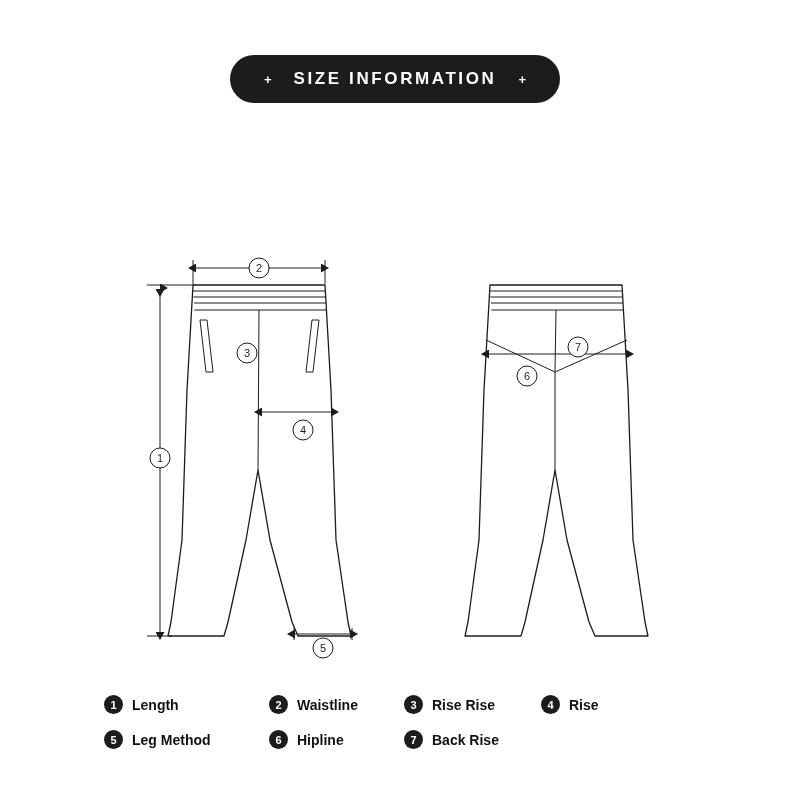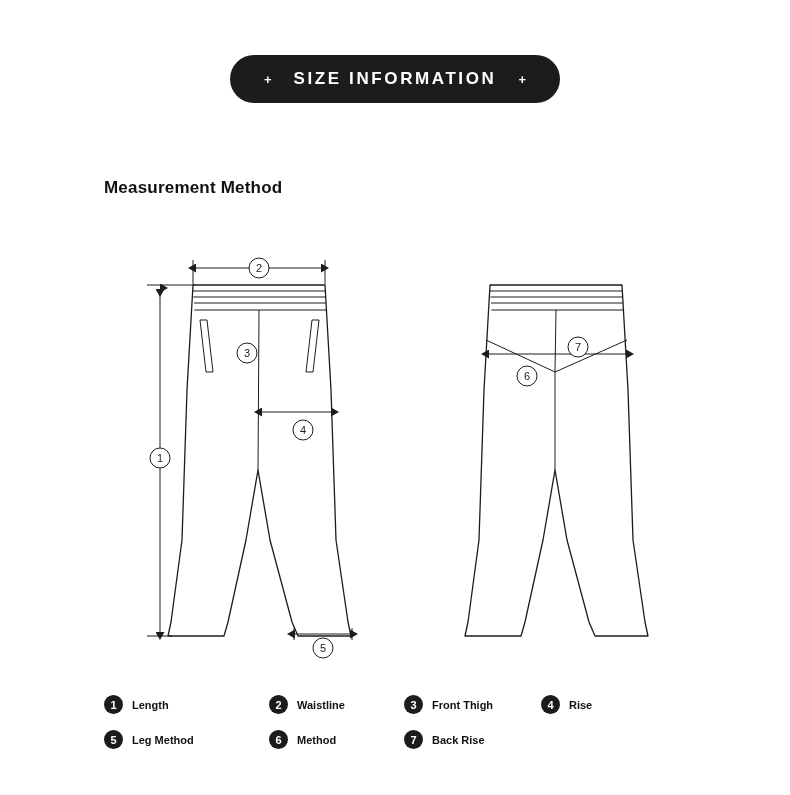--- a/index.html
+++ b/index.html
@@ -99,21 +99,21 @@
     background: #1c1c1c;
     color: #ffffff;
     font-size: 11px;
     font-weight: 700;
     display: flex;
     align-items: center;
     justify-content: center;
     flex: 0 0 auto;
   }
   .legend-item .lbl {
-    font-size: 11px;
+    font-size: 14px;
     font-weight: 700;
     color: #111111;
     white-space: nowrap;
   }
   
   .legend-row.r1 .legend-item:nth-child(1) { width: 165px; }
   .legend-row.r1 .legend-item:nth-child(2) { width: 135px; }
   .legend-row.r1 .legend-item:nth-child(3) { width: 137px; }
   .legend-row.r1 .legend-item:nth-child(4) { width: 120px; }
   .legend-row.r2 .legend-item:nth-child(1) { width: 165px; }
@@ -124,21 +124,20 @@
 <body>
 
 <div class="page">
 
   <div class="header-pill">
     <span class="plus">+</span>
     <span class="title">SIZE INFORMATION</span>
     <span class="plus">+</span>
   </div>
 
-  <div class="section-title">Measurement Method</div>
 
   <div class="diagram">
     <svg width="600" height="430" viewBox="0 0 600 430" xmlns="http://www.w3.org/2000/svg">
       <defs>
         <marker id="arrL" markerWidth="9" markerHeight="9" refX="8" refY="4.5" orient="auto" markerUnits="userSpaceOnUse">
           <path d="M8,0 L0,4.5 L8,9 z" fill="#1c1c1c"></path>
         </marker>
         <marker id="arrR" markerWidth="9" markerHeight="9" refX="1" refY="4.5" orient="auto" markerUnits="userSpaceOnUse">
           <path d="M0,0 L8,4.5 L0,9 z" fill="#1c1c1c"></path>
         </marker>
@@ -273,35 +272,35 @@
       <div class="legend-item">
         <span class="badge">1</span>
         <span class="lbl">Length</span>
       </div>
       <div class="legend-item">
         <span class="badge">2</span>
         <span class="lbl">Waistline</span>
       </div>
       <div class="legend-item">
         <span class="badge">3</span>
-        <span class="lbl">Front Thigh</span>
+        <span class="lbl">Rise Rise</span>
       </div>
       <div class="legend-item">
         <span class="badge">4</span>
         <span class="lbl">Rise</span>
       </div>
     </div>
     <div class="legend-row r2">
       <div class="legend-item">
         <span class="badge">5</span>
         <span class="lbl">Leg Method</span>
       </div>
       <div class="legend-item">
         <span class="badge">6</span>
-        <span class="lbl">Method</span>
+        <span class="lbl">Hipline</span>
       </div>
       <div class="legend-item">
         <span class="badge">7</span>
         <span class="lbl">Back Rise</span>
       </div>
     </div>
   </div>
 
 </div>
 

